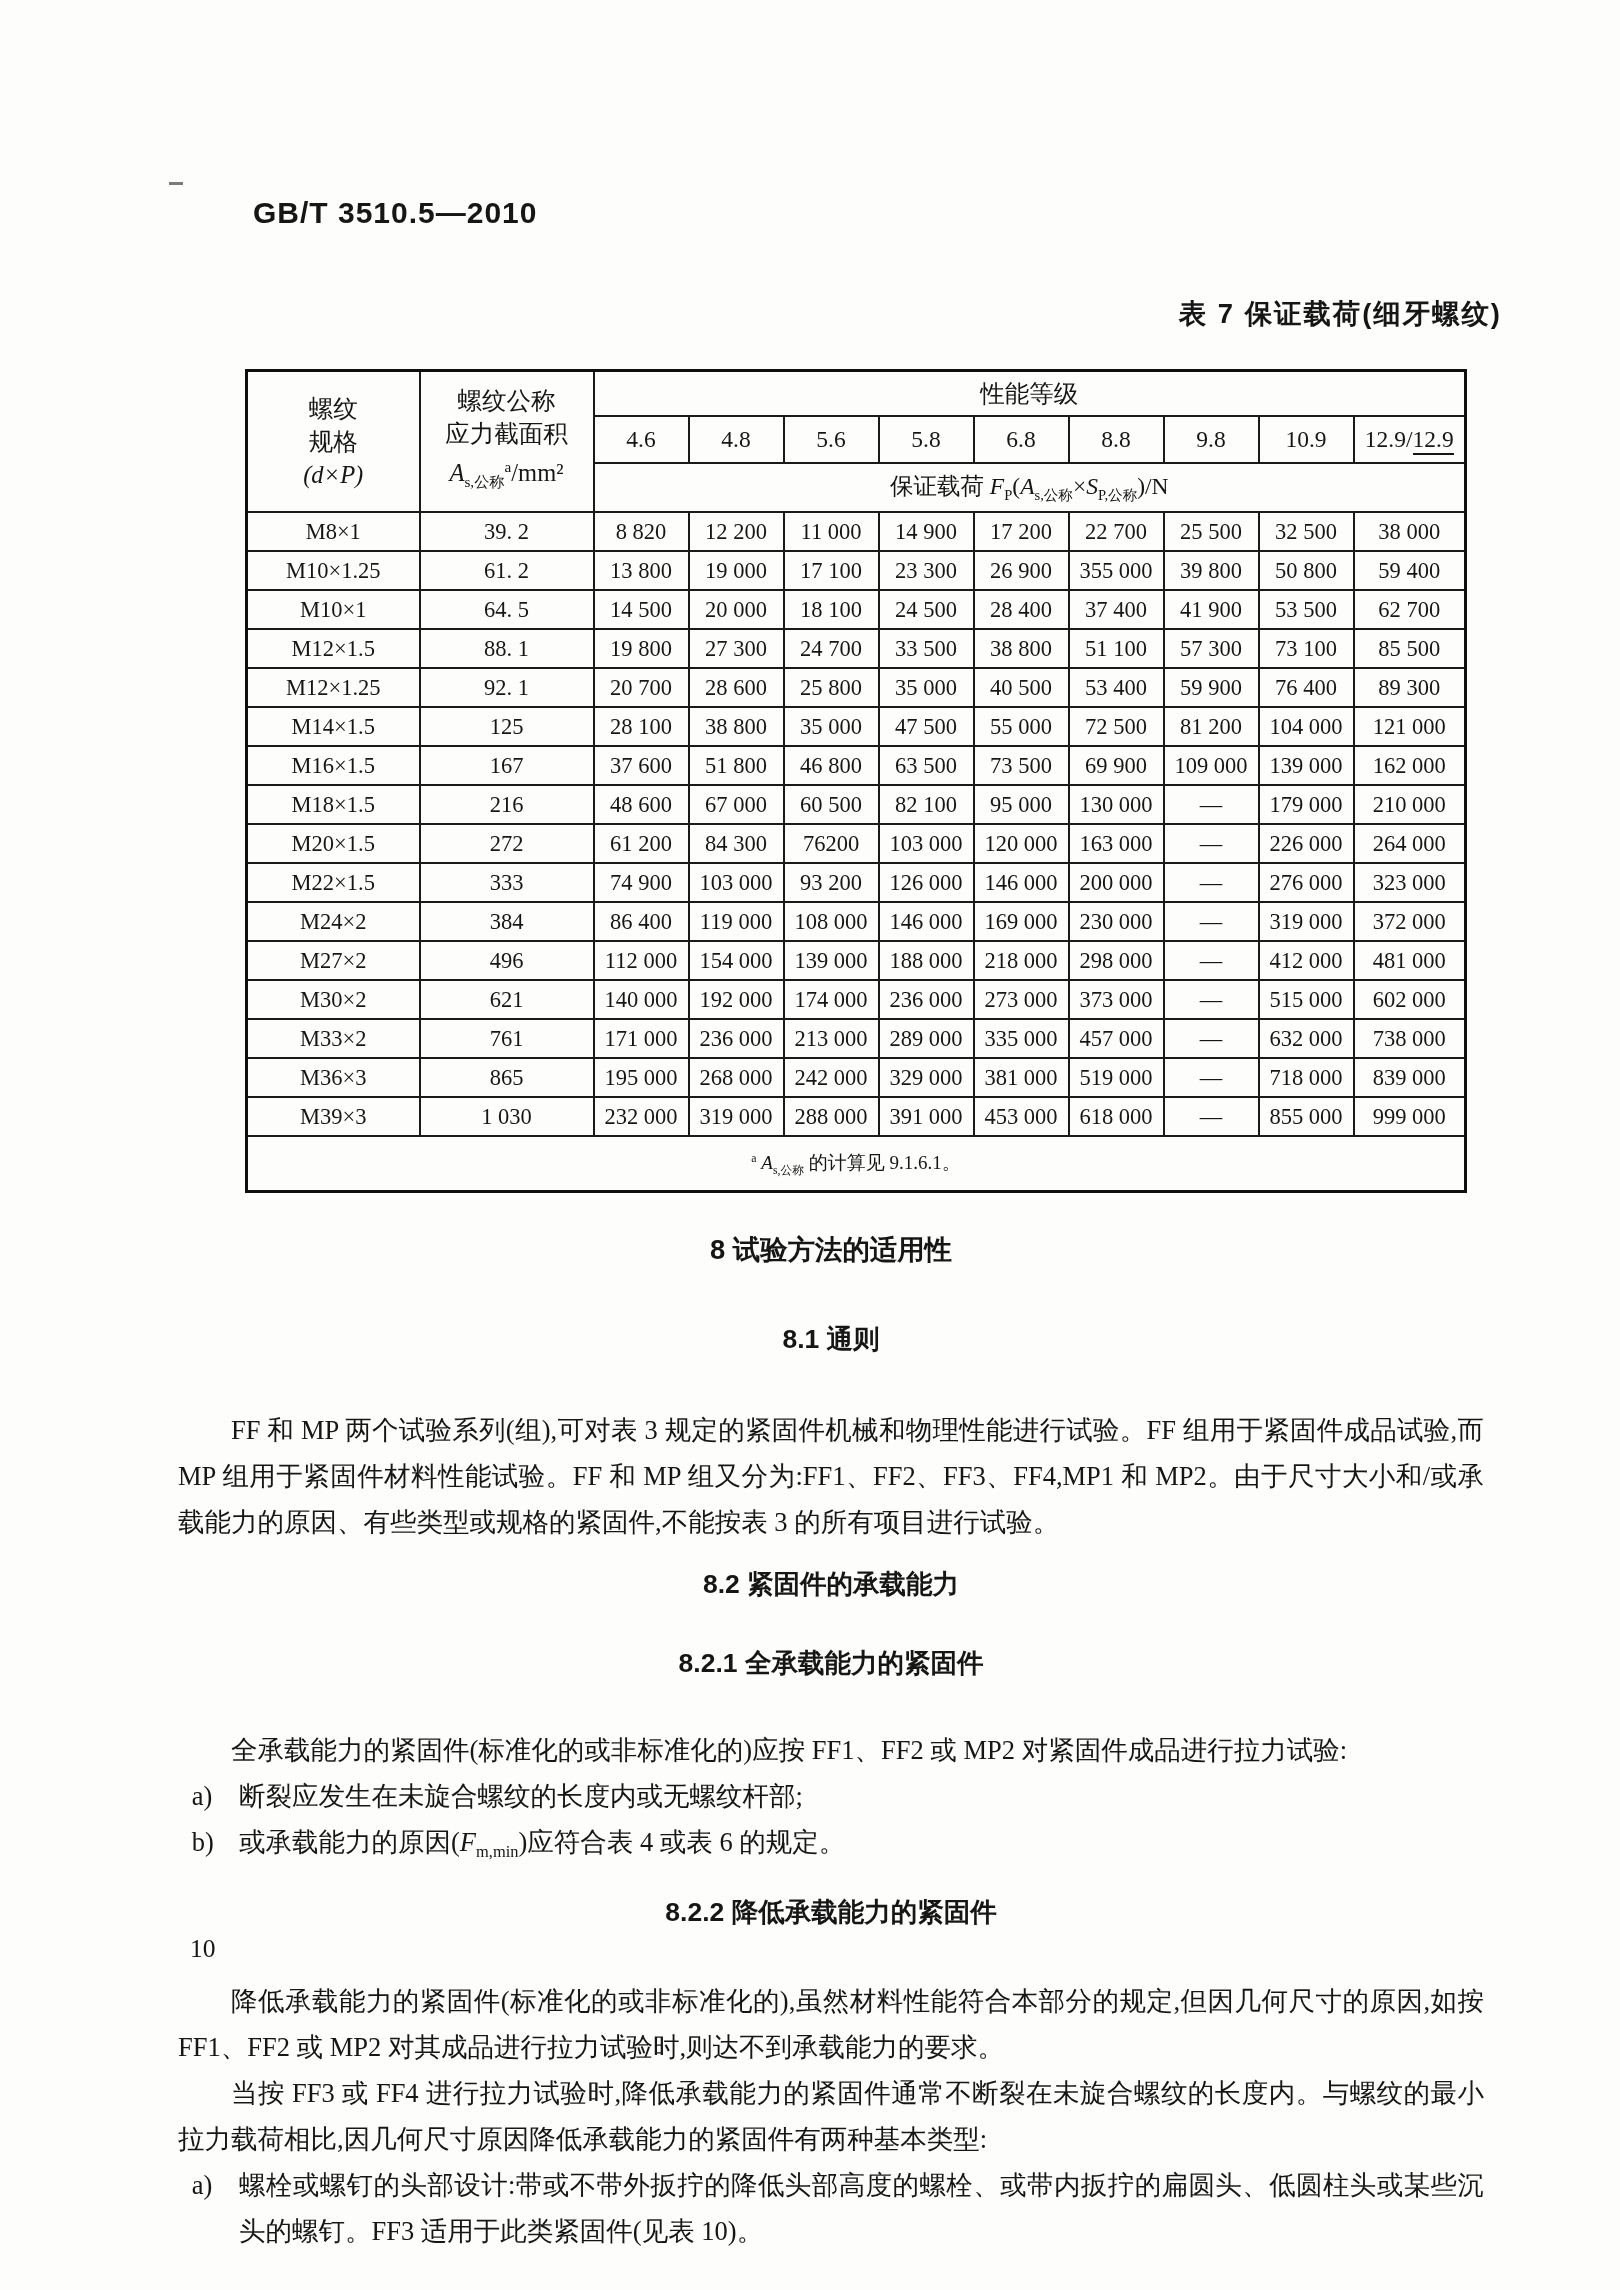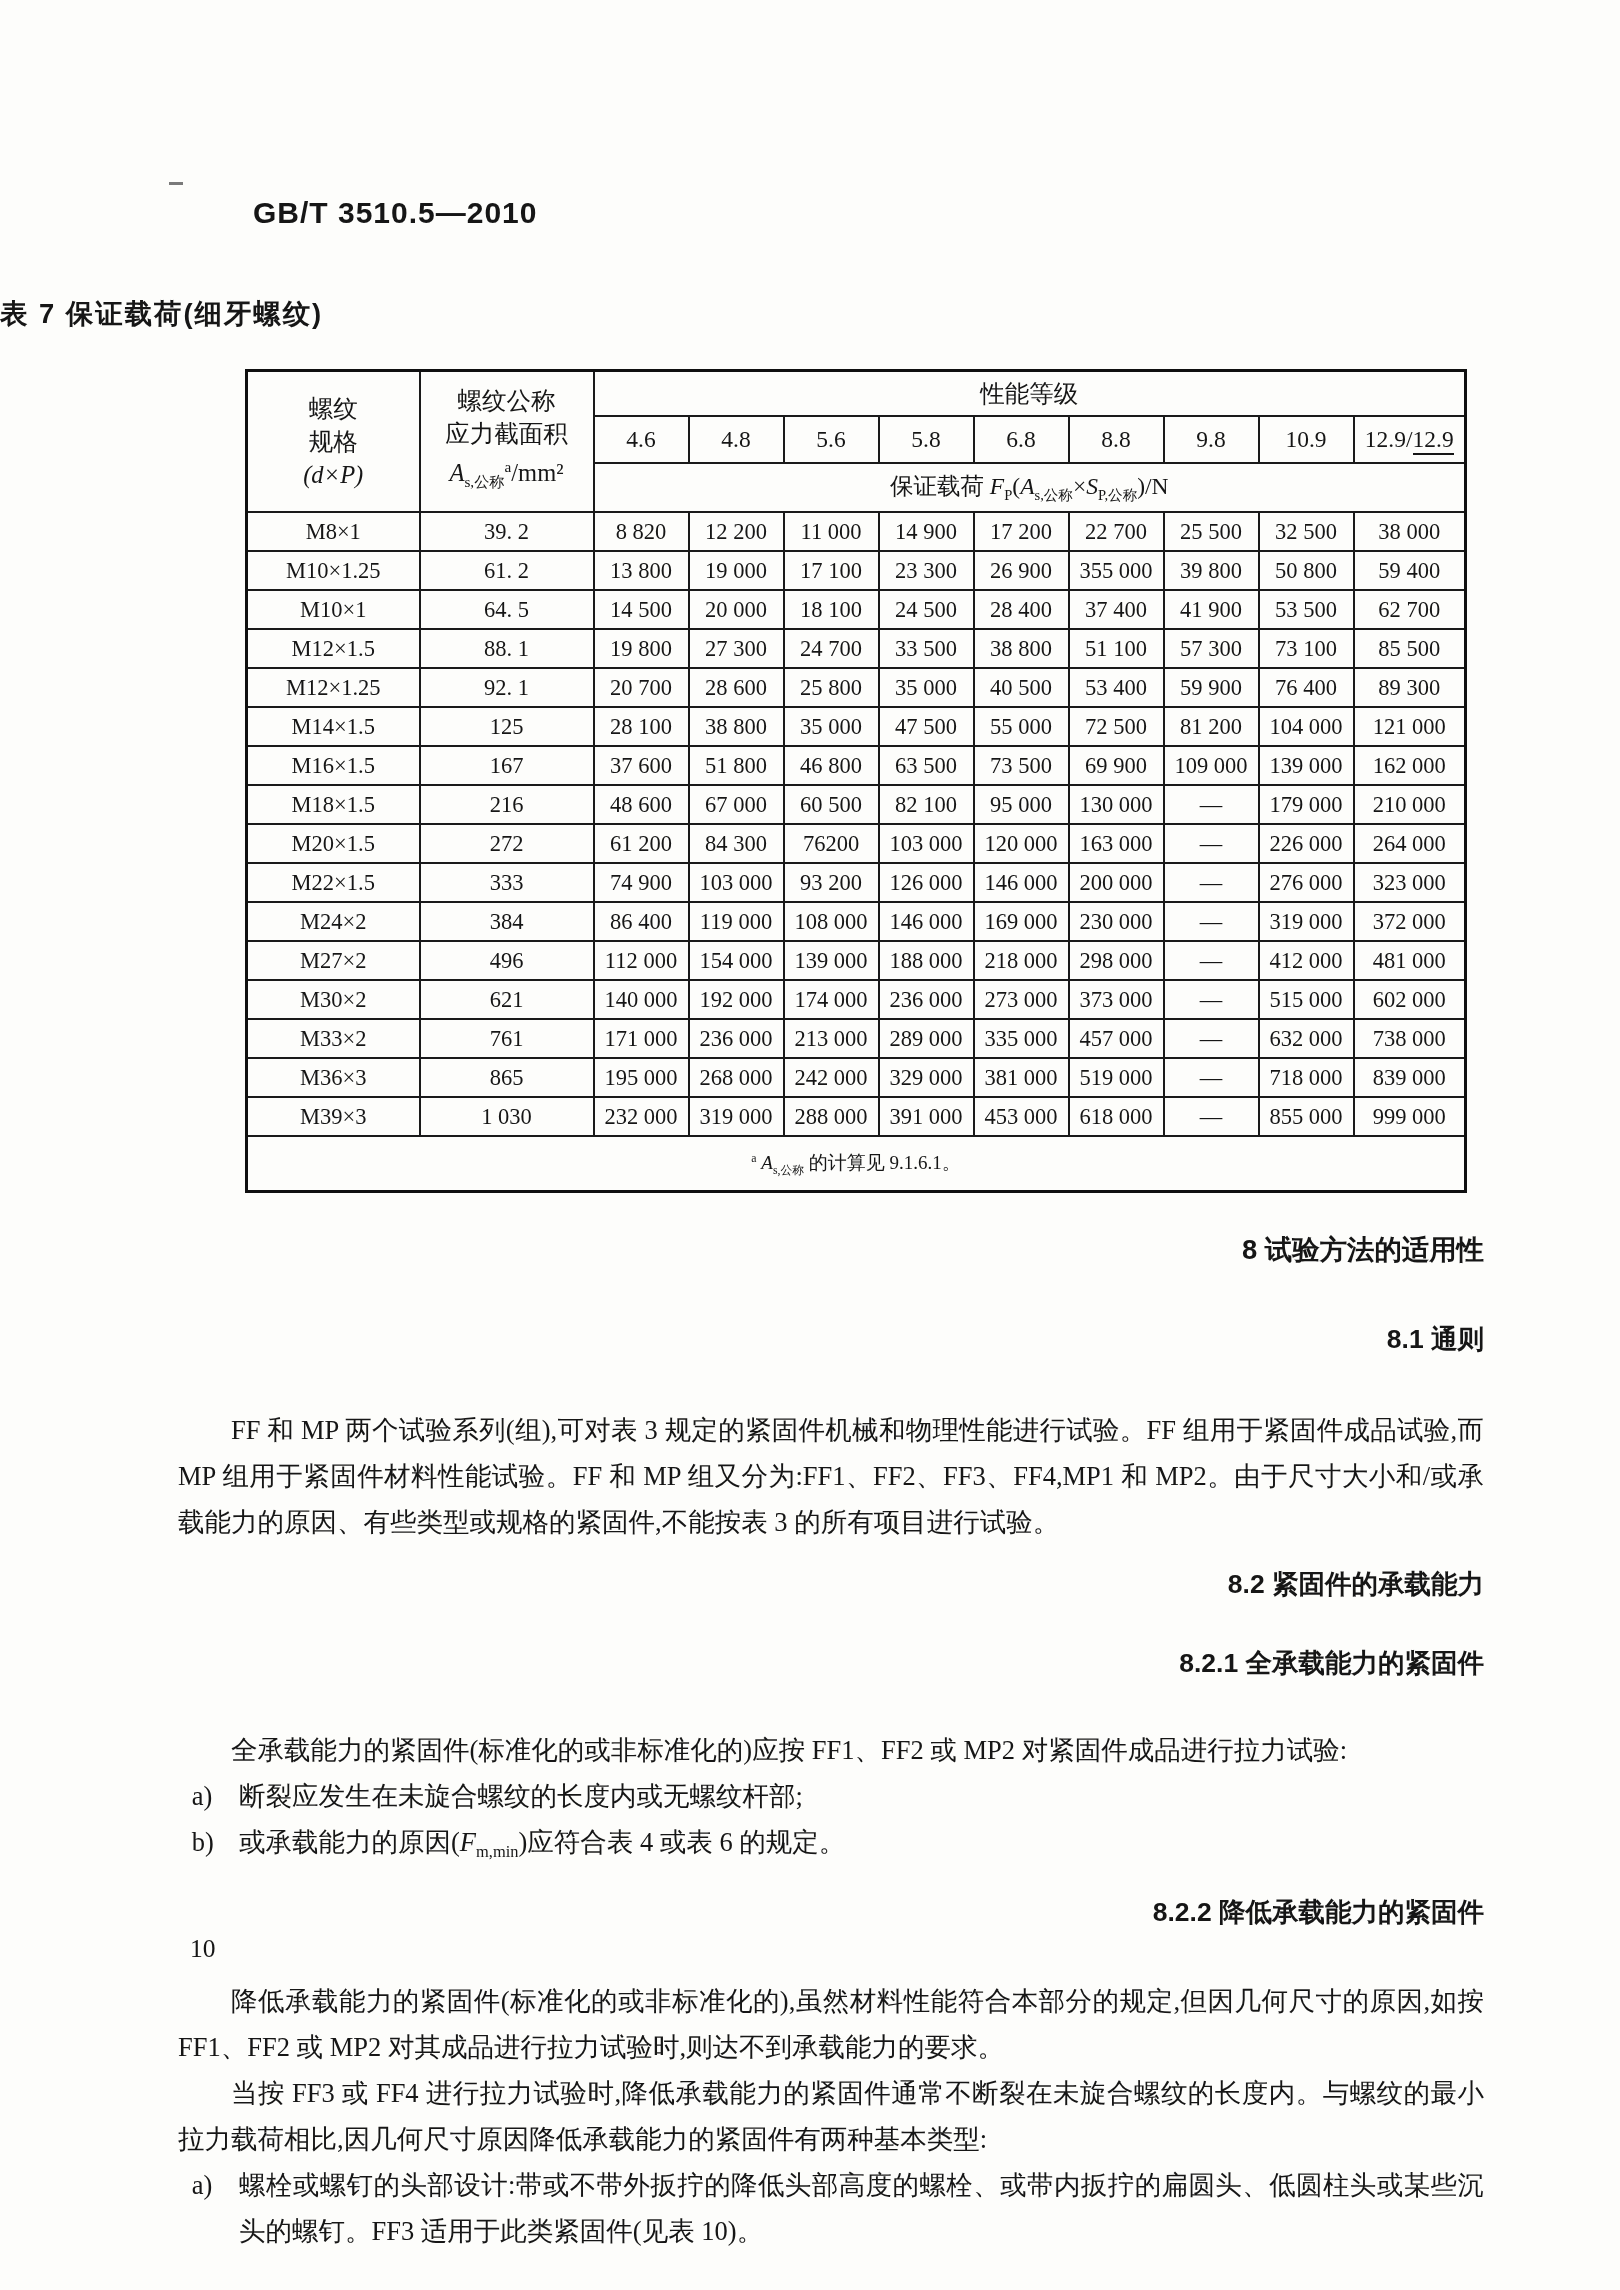--- a/index.html
+++ b/index.html
@@ -9,21 +9,21 @@
     font-family:"Liberation Serif","DejaVu Serif",serif;
     overflow:hidden;
   }
   .scan-dash{position:absolute;left:169px;top:182px;width:13.7px;height:2.9px;background:#7a7a7a;}
   .doc-code{
     position:absolute;left:253px;top:196px;
     font-family:"Liberation Sans","DejaVu Sans",sans-serif;
     font-weight:700;font-size:30px;letter-spacing:1px;
   }
   .table-title{
-    position:absolute;left:0;right:118px;top:296px;text-align:left;
+    position:absolute;left:0;right:118px;top:296px;text-align:right;
     font-family:"Liberation Sans","DejaVu Sans",sans-serif;
     font-weight:700;font-size:27.4px;letter-spacing:2px;
   }
   
   table.proof{
     position:absolute;left:245px;top:369px;width:1218px;
     border-collapse:collapse;table-layout:fixed;
     border:3.9px solid #101010;
     font-size:22.5px;
   }
@@ -43,21 +43,21 @@
   sub{font-size:0.62em;}
   sup{font-size:0.62em;}
   .ul{border-bottom:2px solid #161616;padding-bottom:1px;}
   
   .content{
     position:absolute;left:178px;top:1227px;width:1306px;
     font-size:26.5px;line-height:46px;text-align:justify;
   }
   .content .h{
     font-family:"Liberation Sans","DejaVu Sans",sans-serif;
-    font-weight:700;text-align:right;
+    font-weight:700;text-align:center;
   }
   .h8{font-size:27.4px;margin:0 0 43px 0;}
   .h81{font-size:26.5px;margin:0 0 45px 0;}
   .h82{font-size:26.5px;margin:15.7px 0 33px 0;}
   .h821{font-size:26.5px;margin:0 0 41px 0;}
   .h822{font-size:26.5px;margin:13.7px 0 43px 0;}
   p.body-p{margin:0;text-indent:2em;}
   p.body-p.mb{margin-bottom:13.7px;}
   .li{display:flex;margin:0;}
   .li .lab{width:61px;flex:0 0 61px;padding-left:13.7px;box-sizing:border-box;}

